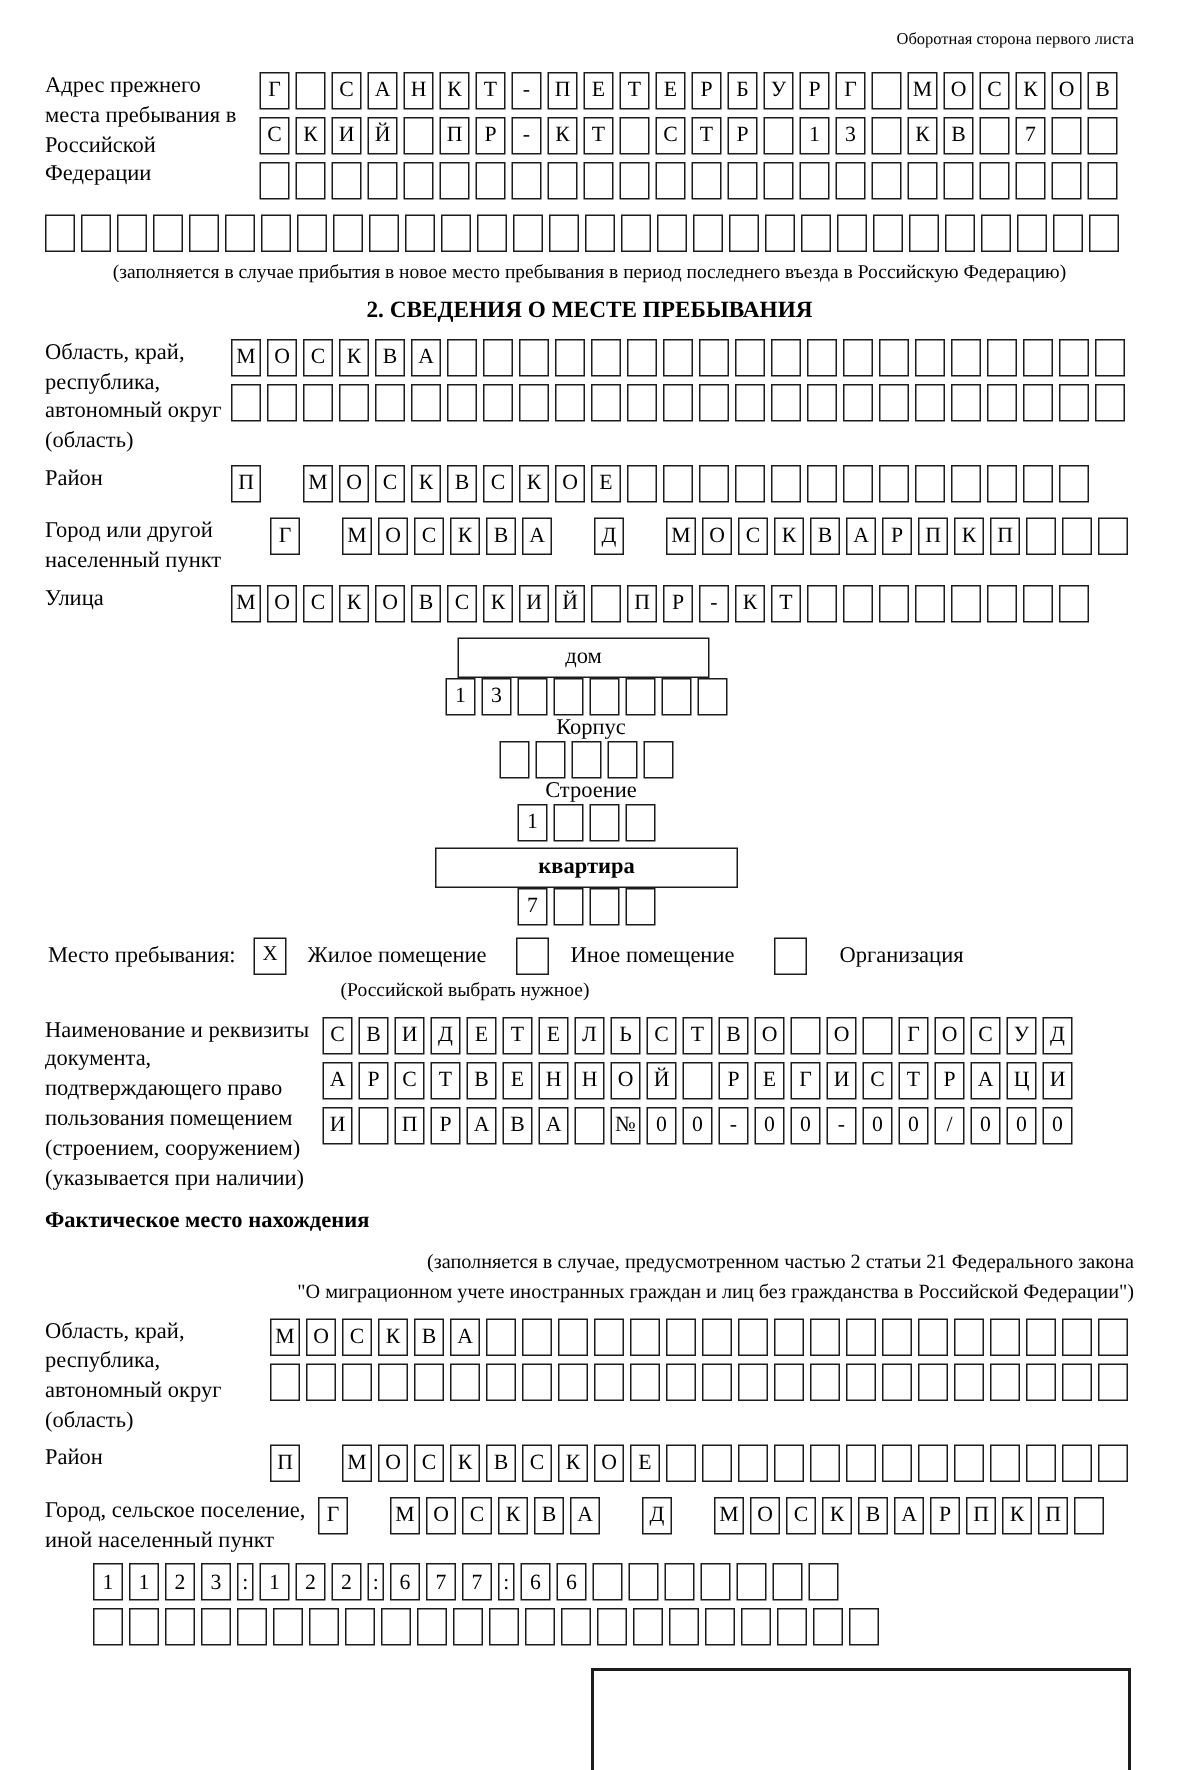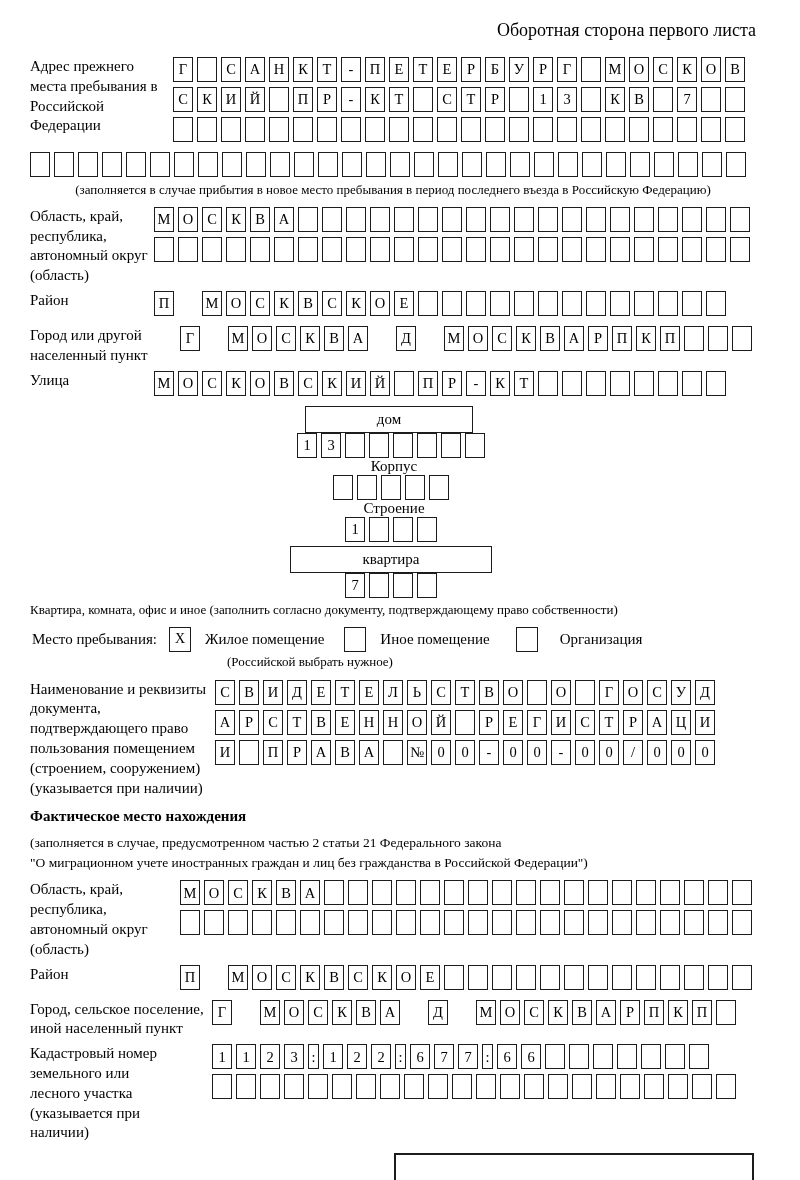--- a/index.html
+++ b/index.html
@@ -1,20 +1,20 @@
 <!DOCTYPE html>
 <html><head>
 <meta charset="utf-8">
 <style>
   html,body { margin:0; padding:0; background:#ffffff; }
   body { width:800px; height:1180px; overflow:hidden; color:#000;
          font-family:"Liberation Serif", serif; }
   .page { box-sizing:border-box; width:800px; padding:20px 44px 0 30px; }
 
-  .back-note { text-align:right; font-size:18px; margin-bottom:16px; }
+  .back-note { text-align:right; font-size:11px; margin-bottom:16px; }
 
   
   .cells { display:flex; margin-bottom:5px; }
   .cell  { box-sizing:border-box; flex:0 0 auto; width:20px; height:25px;
            border:1.6px solid #1c1c1c; margin-right:4px;
            display:flex; align-items:center; justify-content:center;
            font-size:14.5px; line-height:1; }
   .cell.gap    { border-color:transparent; }
   .cell.narrow { width:11px; }
 
@@ -28,32 +28,32 @@
 
   .caption  { font-size:13px; line-height:1.3; margin:2px 0 8px 0; }
   .caption.center { text-align:center; }
   .sec-title { text-align:center; font-weight:bold; font-size:15.5px; margin:6px 0 10px 0; }
 
   
   .inline-row { display:flex; align-items:center; margin-bottom:4px;flex-direction:column; }
   .wide-box { box-sizing:border-box; height:27px; border:1.6px solid #1c1c1c;
               display:flex; align-items:center; justify-content:center;
               font-size:15px; margin-right:8px; }
-  .dom-box { width:168px; } .kv-box { width:202px; margin-left:4px; }
+  .dom-box { width:168px; } .kv-box { width:202px; margin-left:4px;font-weight:bold; }
   .inline-label { font-size:15px; margin:0 8px 0 10px;text-align:center; }
 
   
   .stay-row { display:flex; align-items:center; font-size:15px; margin:8px 0 2px 2px;font-family:Liberation Serif, serif; }
   .chk { box-sizing:border-box; width:22px; height:25px; border:1.6px solid #1c1c1c;
          display:flex; align-items:center; justify-content:center;
          font-size:14px; margin:0 14px 0 12px; flex:0 0 auto; }
   .stay-note { text-align:center; width:560px; font-size:13px; margin:2px 0 10px 0; }
 
   .fact-title { text-align:left; font-weight:bold; font-size:15px; margin:10px 0 8px 0; }
-  .fact-cap { text-align:left; font-size:13.5px; line-height:1.45; margin-bottom:8px; }
+  .fact-cap { text-align:right; font-size:13.5px; line-height:1.45; margin-bottom:8px; }
 
   
   .mark-wrap { width:360px; margin-left:auto; margin-right:2px; margin-top:10px; }
   .mark-box  { box-sizing:border-box; width:360px; height:170px; border:2px solid #1c1c1c; }
 </style>
 </head>
 <body>
 
 <div class="page">
 
@@ -169,20 +169,21 @@
       <div class="cell"></div>
       <div class="cell"></div>
       <div class="cell"></div>
       <div class="cell"></div>
       <div class="cell"></div>
       <div class="cell"></div>
       <div class="cell"></div>
     </div>
   <div class="caption center">(заполняется в случае прибытия в новое место пребывания в период последнего въезда в Российскую Федерацию)</div>
 
+  <div class="sec-title">2. СВЕДЕНИЯ О МЕСТЕ ПРЕБЫВАНИЯ</div>
 
   <div class="field">
     <div class="flabel w124">Область, край, республика, автономный округ (область)</div>
     <div class="rows">
       <div class="cells">
           <div class="cell">М</div>
           <div class="cell">О</div>
           <div class="cell">С</div>
           <div class="cell">К</div>
           <div class="cell">В</div>
@@ -358,21 +359,20 @@
 
   <div class="inline-row">
     <div class="wide-box kv-box">квартира</div>
     <div class="cells" style="margin-bottom:0">
         <div class="cell">7</div>
         <div class="cell"></div>
         <div class="cell"></div>
         <div class="cell"></div>
       </div>
   </div>
-  <div class="caption">Квартира, комната, офис и иное (заполнить согласно документу, подтверждающему право собственности)</div>
 
   <div class="stay-row">
     <span>Место пребывания:</span>
     <span class="chk">X</span>
     <span>Жилое помещение</span>
     <span class="chk" style="margin-left:20px"></span>
     <span>Иное помещение</span>
     <span class="chk" style="margin-left:26px;margin-right:22px"></span>
     <span>Организация</span>
   </div>
@@ -569,21 +569,20 @@
         <div class="cell">А</div>
         <div class="cell">Р</div>
         <div class="cell">П</div>
         <div class="cell">К</div>
         <div class="cell">П</div>
         <div class="cell"></div>
       </div>
   </div>
 
   <div class="field">
-    <div class="flabel w150">Кадастровый номер земельного или лесного участка (указывается при наличии)</div>
     <div class="rows ind32">
       <div class="cells">
           <div class="cell">1</div>
           <div class="cell">1</div>
           <div class="cell">2</div>
           <div class="cell">3</div>
           <div class="cell narrow">:</div>
           <div class="cell">1</div>
           <div class="cell">2</div>
           <div class="cell">2</div>

